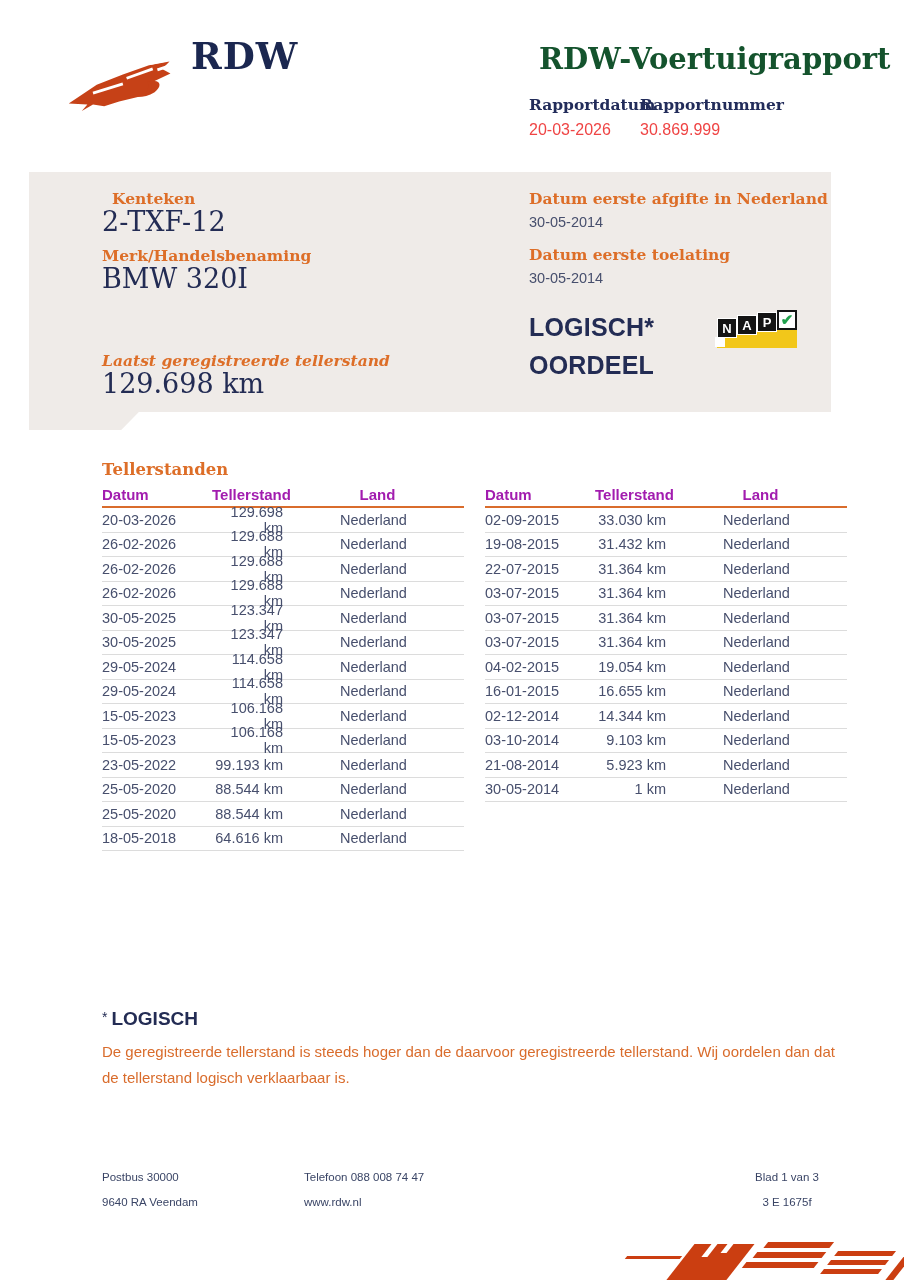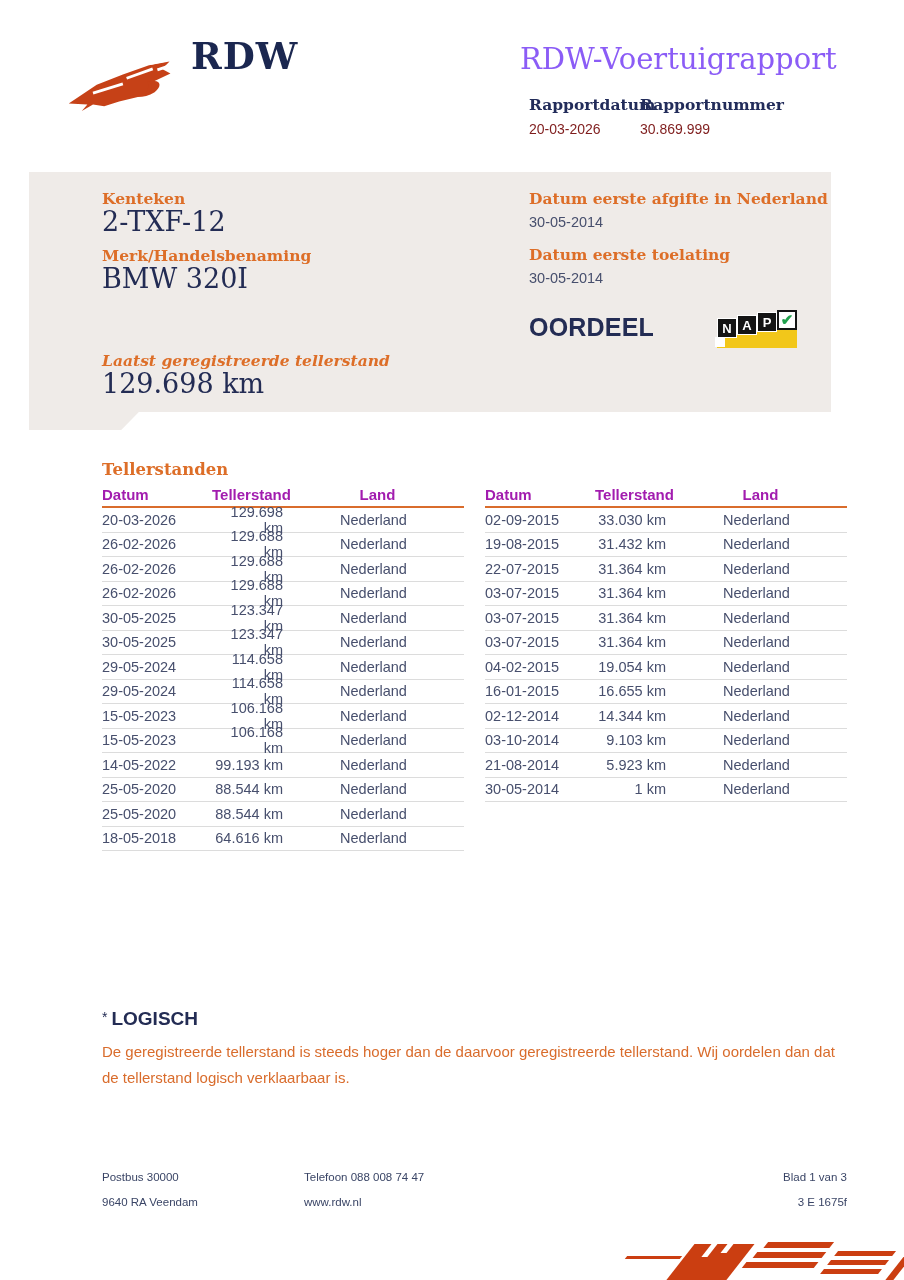--- a/index.html
+++ b/index.html
@@ -9,30 +9,30 @@
     overflow:hidden; font-family:"Liberation Sans", sans-serif;margin-left:29px;
   }
   
   .brand-logo { position:absolute; left:36px; top:48px; width:112px; height:68px; }
   .brand-text {
     position:absolute; left:162px; top:34px;
     font-family:"DejaVu Serif", serif; font-weight:700; font-size:37px;
     color:#1b2750; letter-spacing:1px;
   }
   .doc-title {
-    position:absolute; left:491px; top:42px;
-    font-family:"DejaVu Serif", serif; font-weight:400; font-size:29px;
-    color:#8b5cf6;
+    position:absolute; left:510px; top:42px;
+    font-family:"DejaVu Serif", serif; font-weight:700; font-size:29px;
+    color:#14532d;
   }
   .report-meta { position:absolute; left:500px; top:95px; width:330px; }
   .report-meta .meta-labels span, .report-meta .meta-values span {
     display:inline-block; width:111px; vertical-align:top;
   }
   .meta-labels { font-family:"DejaVu Serif", serif; font-weight:700; font-size:15.5px; color:#222c5a; }
-  .meta-values { margin-top:7px; font-size:14px; color:#7f1d1d; }
+  .meta-values { margin-top:7px; font-size:16px; color:#ef4444; }
 
   
   .summary-box {
     position:absolute; left:0; top:172px; width:802px; height:258px;
     background:#efebe8;
     clip-path:polygon(0 0, 100% 0, 100% 93%, 13.7% 93%, 11.5% 100%, 0 100%);
   }
   .f-label {
     position:absolute; font-family:"DejaVu Serif", serif; font-weight:700;
     font-size:15.5px; color:#dd6e28;
@@ -85,21 +85,21 @@
   .footnote-title { font-size:19px; font-weight:700; color:#232c54; }
   .footnote-title .ast { font-weight:400; font-size:14px; vertical-align:3px; margin-right:4px; }
   .footnote-text { margin-top:9px; font-size:15px; line-height:26px; color:#d96c2c; }
 
   
   .footer { position:absolute; left:73px; top:1171px; width:745px; display:flex;
             font-size:11.5px; color:#3a4566; }
   .footer .fcol { display:flex; flex-direction:column; gap:13px; }
   .fcol-1 { flex:0 0 202px; }
   .fcol-2 { flex:1; }
-  .fcol-3 { flex:0 0 120px; text-align:right; }
+  .fcol-3 { flex:0 0 120px; text-align:center; }
 
   
   .stripes { position:absolute; left:500px; top:1237px; width:404px; height:43px; overflow:hidden; }
 </style>
 </head>
 <body>
 
 <div class="page">
 
   <svg class="brand-logo" viewBox="0 0 120 70">
@@ -120,33 +120,34 @@
   <div class="report-meta">
     <div class="meta-labels">
       <span>Rapportdatum</span><span>Rapportnummer</span>
     </div>
     <div class="meta-values">
       <span>20-03-2026</span><span>30.869.999</span>
     </div>
   </div>
 
   <div class="summary-box">
-    <div class="f-label" style="left:73px; top:17px;text-align:right;">Kenteken</div>
+    <div class="f-label" style="left:83px; top:17px;text-align:right;">Kenteken</div>
     <div class="f-big" style="left:73px; top:34px;">2-TXF-12</div>
     <div class="f-label" style="left:73px; top:74px;">Merk/Handelsbenaming</div>
     <div class="f-big" style="left:73px; top:91px;">BMW 320I</div>
     <div class="f-label" style="left:73px; top:179px;font-style:italic;">Laatst geregistreerde tellerstand</div>
     <div class="f-big" style="left:73px; top:196px;">129.698 km</div>
 
     <div class="f-label" style="left:500px; top:17px;">Datum eerste afgifte in Nederland</div>
     <div class="f-small" style="left:500px; top:42px;">30-05-2014</div>
     <div class="f-label" style="left:500px; top:73px;">Datum eerste toelating</div>
     <div class="f-small" style="left:500px; top:98px;">30-05-2014</div>
 
     <div class="verdict">
+      <div>LOGISCH*</div>
       <div>OORDEEL</div>
     </div>
 
     <div class="nap">
       <div class="nap-bg"></div>
       <div class="nap-corner"></div>
       <div class="nap-sq nap-n">N</div>
       <div class="nap-sq nap-a">A</div>
       <div class="nap-sq nap-p">P</div>
       <div class="nap-check">✔</div>
@@ -207,21 +208,21 @@
             <span class="c-datum">15-05-2023</span>
             <span class="c-tell">106.168 km</span>
             <span class="c-land">Nederland</span>
           </div>
           <div class="trow">
             <span class="c-datum">15-05-2023</span>
             <span class="c-tell">106.168 km</span>
             <span class="c-land">Nederland</span>
           </div>
           <div class="trow">
-            <span class="c-datum">14-05-2022</span>
+            <span class="c-datum">23-05-2022</span>
             <span class="c-tell">99.193 km</span>
             <span class="c-land">Nederland</span>
           </div>
           <div class="trow">
             <span class="c-datum">25-05-2020</span>
             <span class="c-tell">88.544 km</span>
             <span class="c-land">Nederland</span>
           </div>
           <div class="trow">
             <span class="c-datum">25-05-2020</span>

